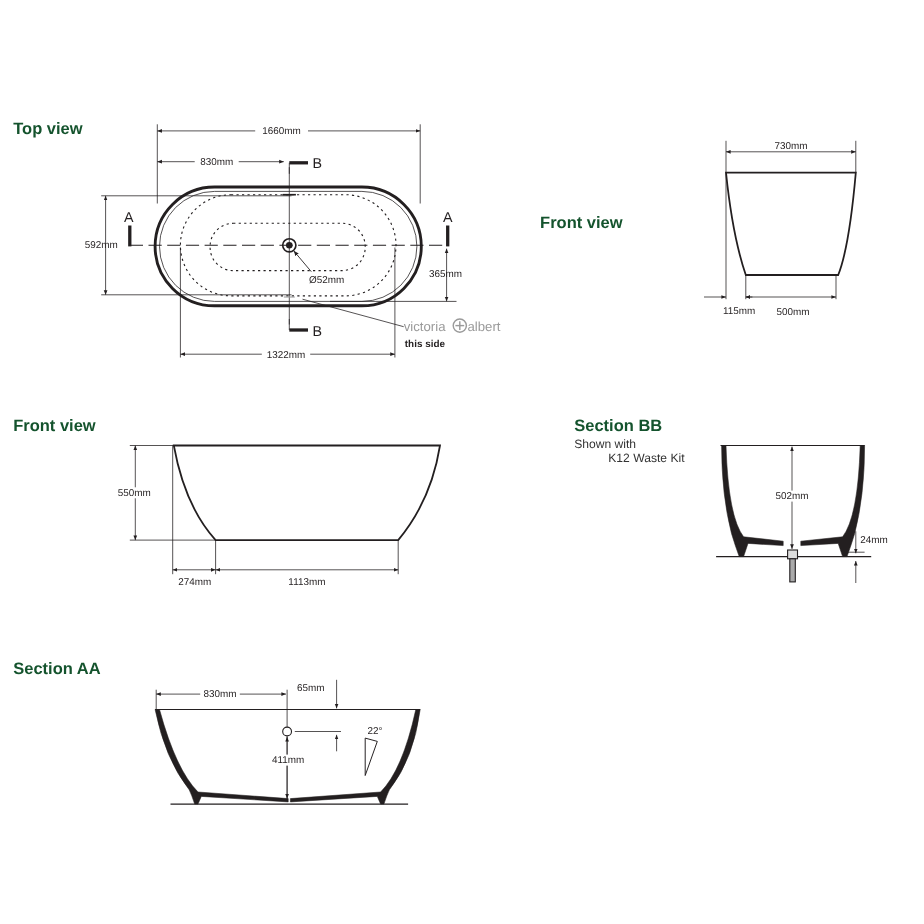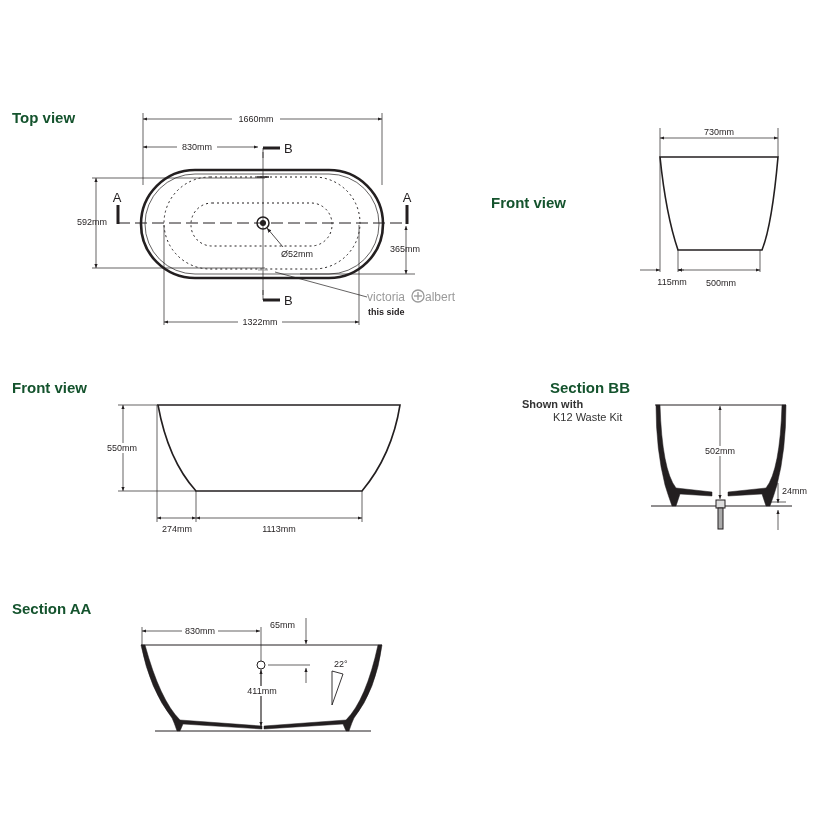--- a/index.html
+++ b/index.html
@@ -11,22 +11,22 @@
   .lbl { font-family: "Liberation Sans", sans-serif; font-size: 13px; fill: #231f20; }
   .brand { font-family: "Liberation Sans", sans-serif; font-size: 12px; fill: #9a9a9a; }
   .note { font-family: "Liberation Sans", sans-serif; font-size: 9px; font-weight: bold; fill: #231f20; }
 </style>
 </head>
 <body>
 
 <div class="heading" style="left:12px; top:109px;">Top view</div>
 <div class="heading" style="left:491px; top:194px;">Front view</div>
 <div class="heading" style="left:12px; top:379px;">Front view</div>
-<div class="heading" style="left:550px; top:379px;">Section BB</div>
-<div class="subheading" style="left:522px; top:398px;font-weight:bold;">Shown with</div>
+<div class="heading" style="left:522px; top:379px;">Section BB</div>
+<div class="subheading" style="left:522px; top:398px;">Shown with</div>
 <div class="subheading" style="left:522px; top:411px;margin-left:31px;">K12 Waste Kit</div>
 <div class="heading" style="left:12px; top:600px;">Section AA</div>
 
 <svg width="840" height="840" viewBox="0 0 840 840">
   <defs>
     <marker id="arr" viewBox="0 0 10 10" refX="10" refY="5" markerWidth="6" markerHeight="6" orient="auto-start-reverse">
       <path d="M0,1 L10,5 L0,9 z" fill="#231f20"></path>
     </marker>
   </defs>
 

